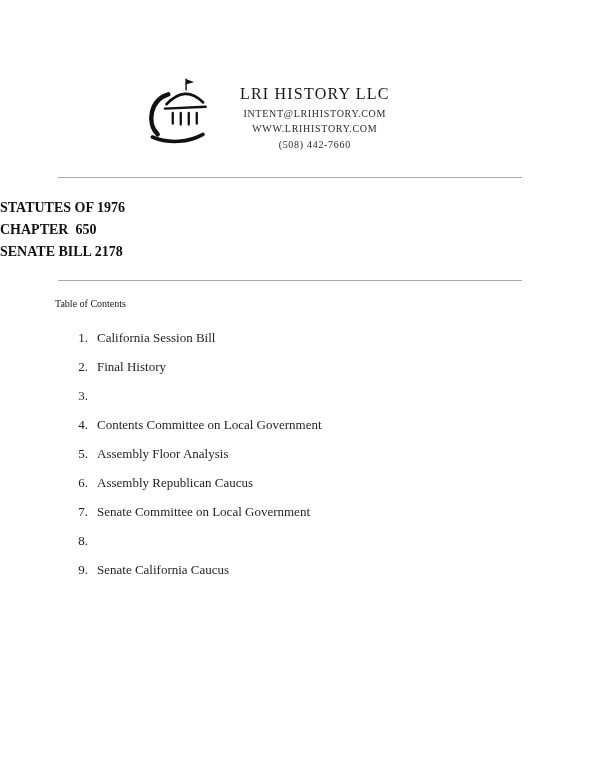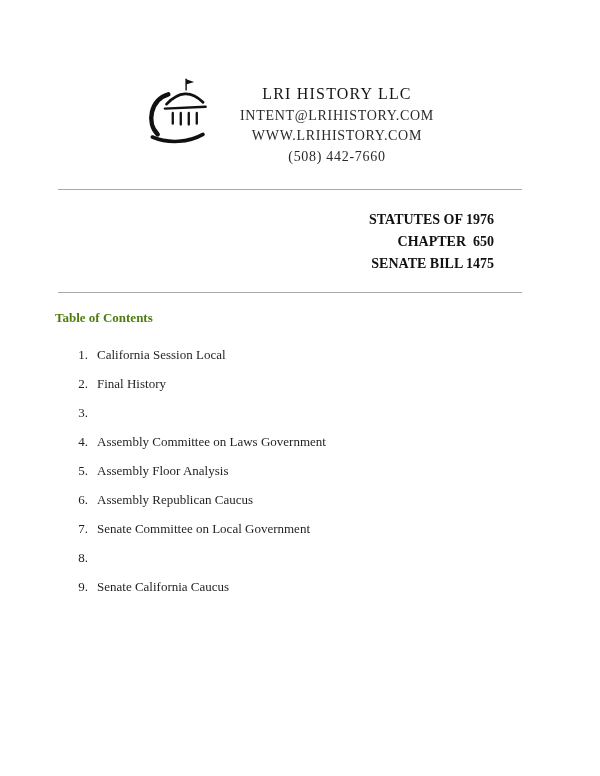--- a/index.html
+++ b/index.html
@@ -25,56 +25,55 @@
     margin-left: 20px;
     padding-top: 12px;
     text-align: center;
   }
   .company-name {
     font-size: 16px;
     letter-spacing: 1.2px;
     color: #151515;
   }
   .contact-line {
-    font-size: 14px;
+    font-size: 10px;
     letter-spacing: 0.7px;
     margin-top: 4.5px;
     color: #2a2a2a;
   }
 
   
   .rule {
     border: none;
     border-top: 1px solid #a9a9a9;
     margin: 0 78px 0 58px;
     height: 0;
   }
   .rule-1 { margin-top: 24px; }
   .rule-2 { margin-top: 17px; }
 
   
   .bill-block {
-    text-align: right;
     margin-right: 106px;
     margin-top: 19px;
   }
   .bill-line {
     font-weight: bold;
     font-size: 14px;
     line-height: 22px;
     white-space: pre;
     color: #111111;
   }
 
   
   .toc { margin: 17px 0 0 55px; }
   .toc-title {
-    font-weight: bold;
-    font-size: 13px;
-    color: #4d7c0f;
+    font-weight: normal;
+    font-size: 10px;
+    color: #0f172a;
   }
   .toc-list { margin-top: 21px; }
   .toc-item {
     display: flex;
     font-size: 13px;
     margin-bottom: 13px;
     color: #1f1f1f;
   }
   .toc-num {
     width: 20px;
@@ -115,43 +114,43 @@
       <div class="contact-line">WWW.LRIHISTORY.COM</div>
       <div class="contact-line">(508) 442-7660</div>
     </div>
   </div>
 
   <hr class="rule rule-1">
 
   <div class="bill-block">
     <div class="bill-line">STATUTES OF 1976</div>
     <div class="bill-line">CHAPTER  650</div>
-    <div class="bill-line">SENATE BILL 1475</div>
+    <div class="bill-line">SENATE BILL 2178</div>
   </div>
 
   <hr class="rule rule-2">
 
   <div class="toc">
     <div class="toc-title">Table of Contents</div>
     <div class="toc-list">
 
       <div class="toc-item">
         <span class="toc-num">1.</span>
-        <span class="toc-label">California Session Local</span>
+        <span class="toc-label">California Session Bill</span>
       </div>
       <div class="toc-item">
         <span class="toc-num">2.</span>
         <span class="toc-label">Final History</span>
       </div>
       <div class="toc-item">
         <span class="toc-num">3.</span>
       </div>
       <div class="toc-item">
         <span class="toc-num">4.</span>
-        <span class="toc-label">Assembly Committee on Laws Government</span>
+        <span class="toc-label">Contents Committee on Local Government</span>
       </div>
       <div class="toc-item">
         <span class="toc-num">5.</span>
         <span class="toc-label">Assembly Floor Analysis</span>
       </div>
       <div class="toc-item">
         <span class="toc-num">6.</span>
         <span class="toc-label">Assembly Republican Caucus</span>
       </div>
       <div class="toc-item">

